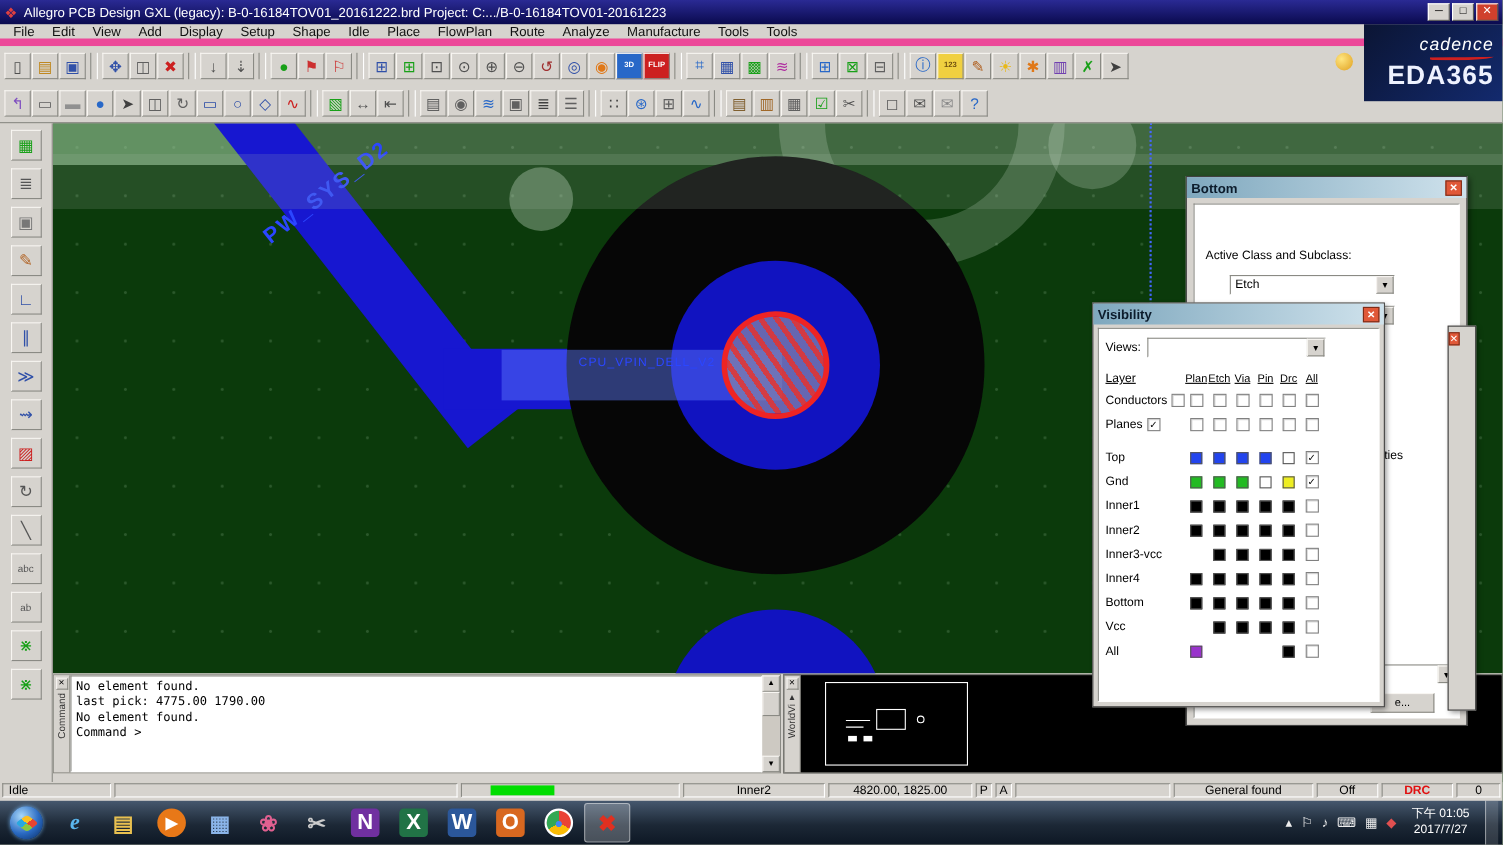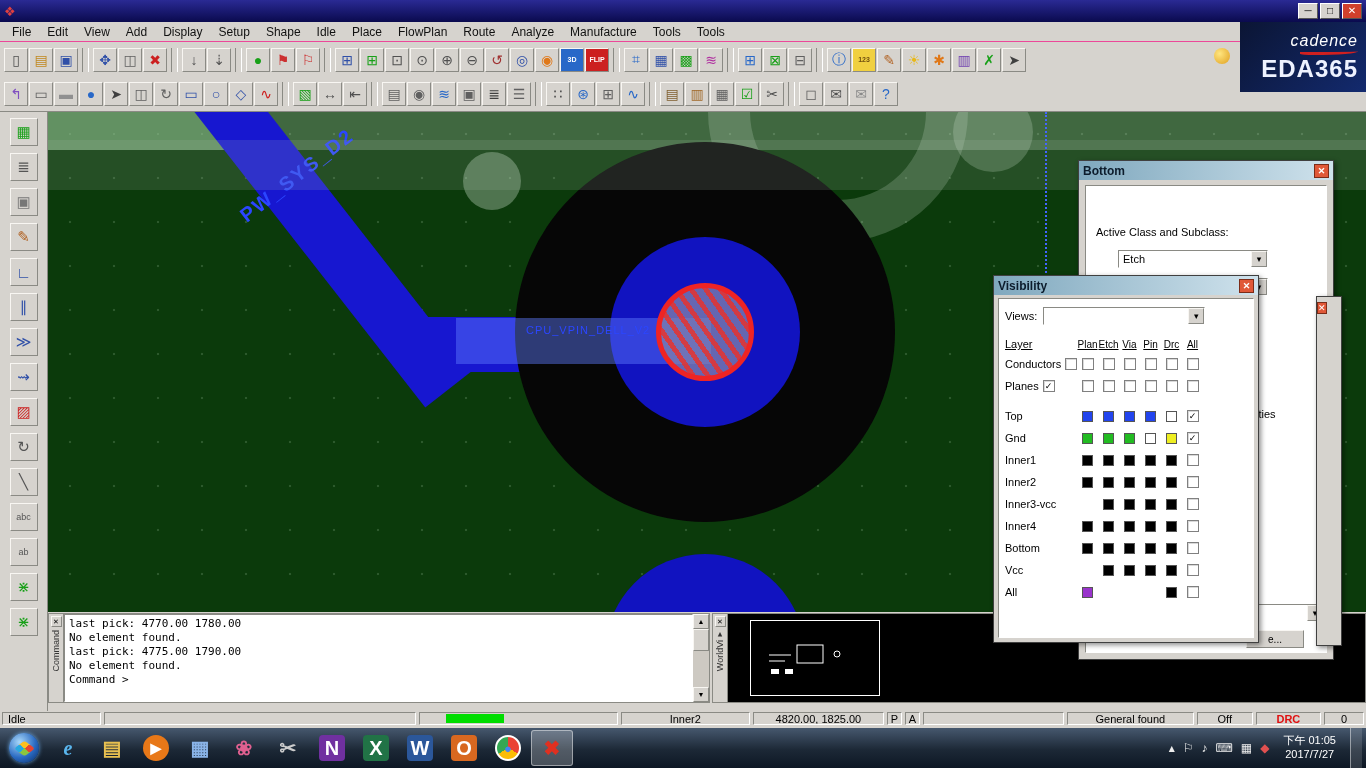--- a/index.html
+++ b/index.html
@@ -5,21 +5,21 @@
 *{margin:0;padding:0;box-sizing:border-box;}
 html,body{width:1366px;height:768px;overflow:hidden;}
 body{position:relative;font-family:"Liberation Sans",sans-serif;background:#d6d3ce;font-size:12px;}
 
 
 .titlebar{position:absolute;left:0;top:0;width:1366px;height:22px;background:linear-gradient(#2a2a94,#0a0a4e);color:#fff;display:flex;align-items:center;gap:6px;padding:0 4px;font-size:12px;z-index:30;}
 .app-icon{color:#e04040;font-size:13px;}
 .win-btns{margin-left:auto;display:flex;gap:2px;}
 .win-btn{width:20px;height:16px;background:#d6d3ce;border:1px solid #fff;border-bottom-color:#555;border-right-color:#555;font-size:10px;line-height:13px;text-align:center;color:#000;cursor:default;}
 .win-btn.close{background:#d0402c;color:#fff;}
-.menubar{position:absolute;left:0;top:22px;width:1366px;height:20px;background:#d6d3ce;display:flex;align-items:center;padding-left:4px;border-bottom:1px solid #ec4899;z-index:5;}
+.menubar{position:absolute;left:0;top:22px;width:1366px;height:20px;background:#d6d3ce;display:flex;align-items:center;padding-left:4px;border-bottom:7px solid #ec4899;z-index:5;}
 .menu-item{padding:2px 8px;color:#111;}
 .toolbar{position:absolute;left:0;width:1366px;background:#d6d3ce;display:flex;align-items:center;padding-left:4px;gap:1px;z-index:5;}
 #toolbar1{top:42px;height:35px;}
 #toolbar2{top:77px;height:35px;border-bottom:1px solid #8a8a84;}
 .tb-btn{min-width:24px;height:24px;display:inline-flex;align-items:center;justify-content:center;font-size:14px;background:#d6d3ce;border:1px solid;border-color:#f8f6f2 #8a8a84 #8a8a84 #f8f6f2;cursor:default;}
 .tb-btn.small{font-size:7px;font-weight:bold;letter-spacing:0;}
 .tb-sep{width:7px;height:24px;border-left:1px solid #8a8a84;border-right:1px solid #fff;margin:0 3px;}
 .brand{position:absolute;left:1240px;top:22px;width:126px;height:70px;background:linear-gradient(135deg,#0b1534,#132a6e);z-index:6;display:flex;flex-direction:column;align-items:flex-end;justify-content:center;padding:2px 8px;color:#fff;}
 .cadence{font-style:italic;font-size:16px;letter-spacing:1px;}
 .cad-swoosh{width:58px;height:5px;border-bottom:3px solid #d02020;border-radius:0 0 90% 30%;}
@@ -119,20 +119,21 @@
 .tray{margin-left:auto;display:flex;align-items:center;gap:8px;color:#eee;font-size:12px;padding-right:4px;}
 .tray-icon{cursor:default;}
 .clock{text-align:center;color:#fff;font-size:11px;line-height:1.25;padding:0 6px;cursor:default;}
 .show-desktop{width:12px;height:40px;background:rgba(255,255,255,.14);border-left:1px solid rgba(255,255,255,.45);cursor:default;}
 </style>
 </head>
 <body>
 
 <div class="titlebar">
   <span class="app-icon">❖</span>
+  <span>Allegro PCB Design GXL (legacy): B-0-16184TOV01_20161222.brd  Project: C:.../B-0-16184TOV01-20161223</span>
   <span class="win-btns">
     <span class="win-btn">─</span>
     <span class="win-btn">□</span>
     <span class="win-btn close">✕</span>
   </span>
 </div>
 
 <div class="menubar" id="menubar">
     <span class="menu-item">File</span>
     <span class="menu-item">Edit</span>
@@ -617,21 +618,20 @@
       </div>
   </div>
 </div>
 
 <div class="cmdwin">
   <div class="side-strip">
     <span class="strip-close">✕</span>
     <span class="strip-title">Command</span>
   </div>
   <div class="cmd-text" id="cmd-lines">
-      <div class="cmd-line">last pick:  4770.00 1780.00</div>
       <div class="cmd-line">No element found.</div>
       <div class="cmd-line">last pick:  4775.00 1790.00</div>
       <div class="cmd-line">No element found.</div>
       <div class="cmd-line">Command &gt;</div>
     </div>
   <div class="vscroll">
     <span class="sc-btn">▲</span>
     <span class="sc-thumb"></span>
     <span class="sc-btn bottom">▼</span>
   </div>

